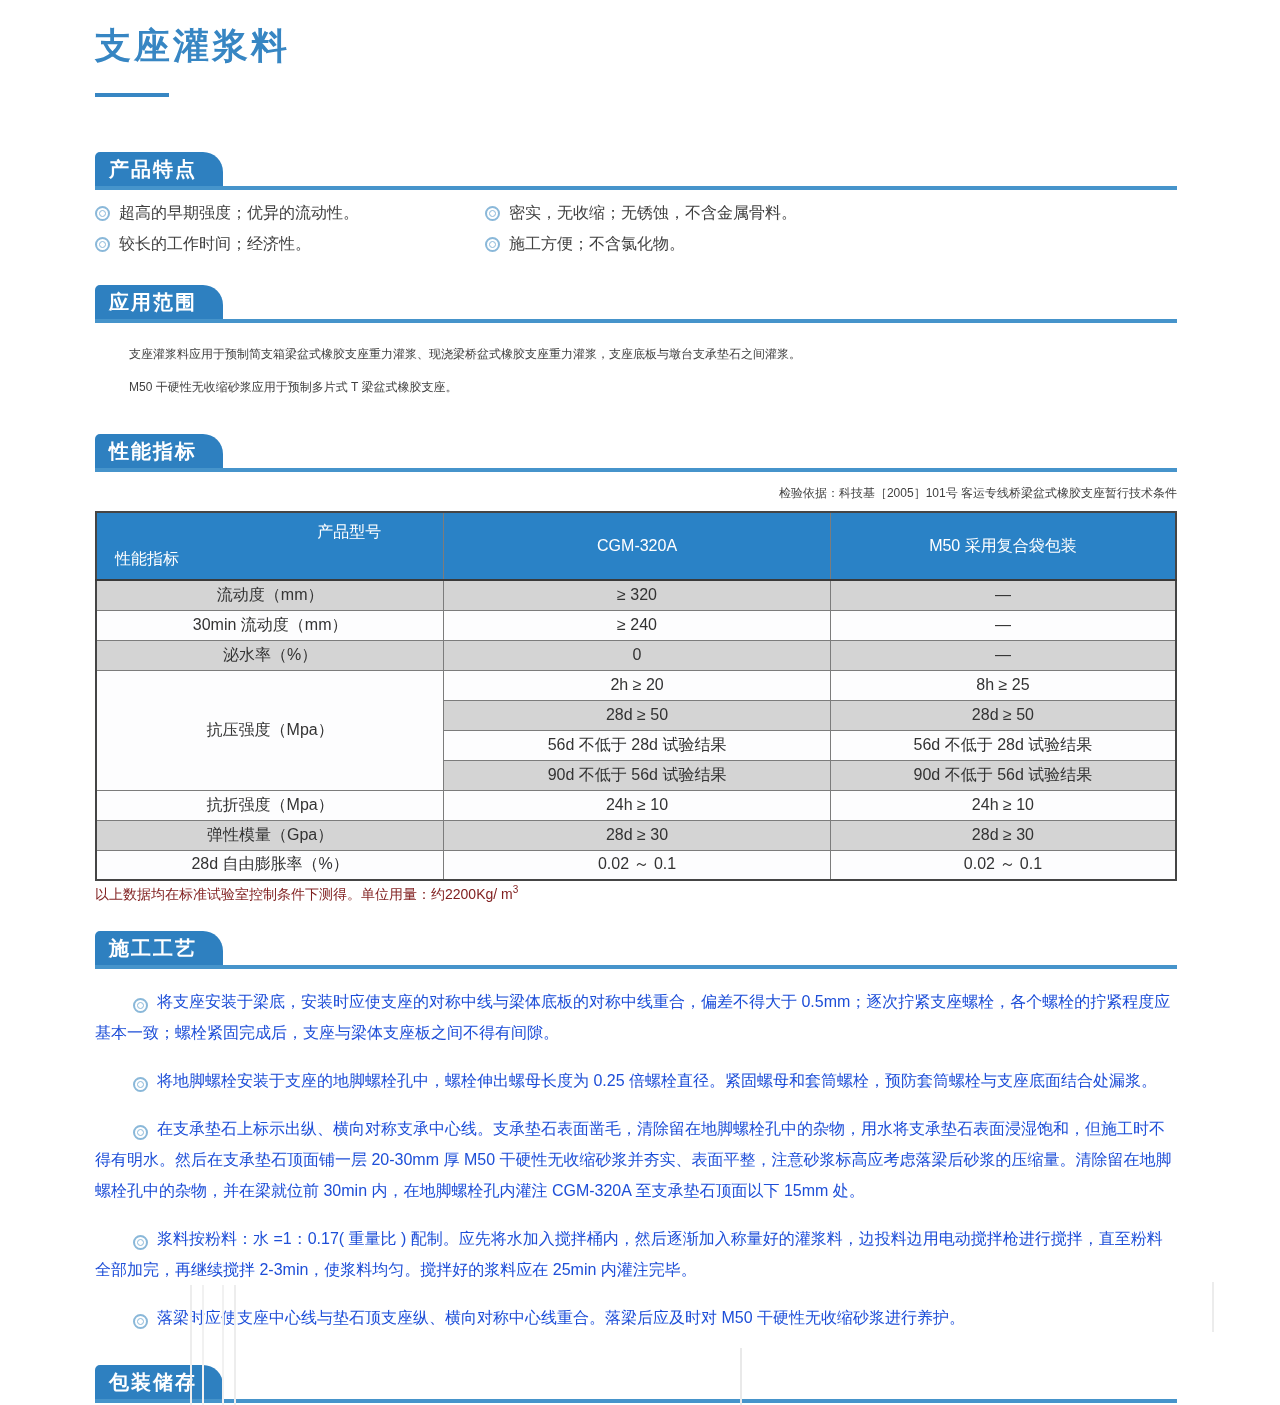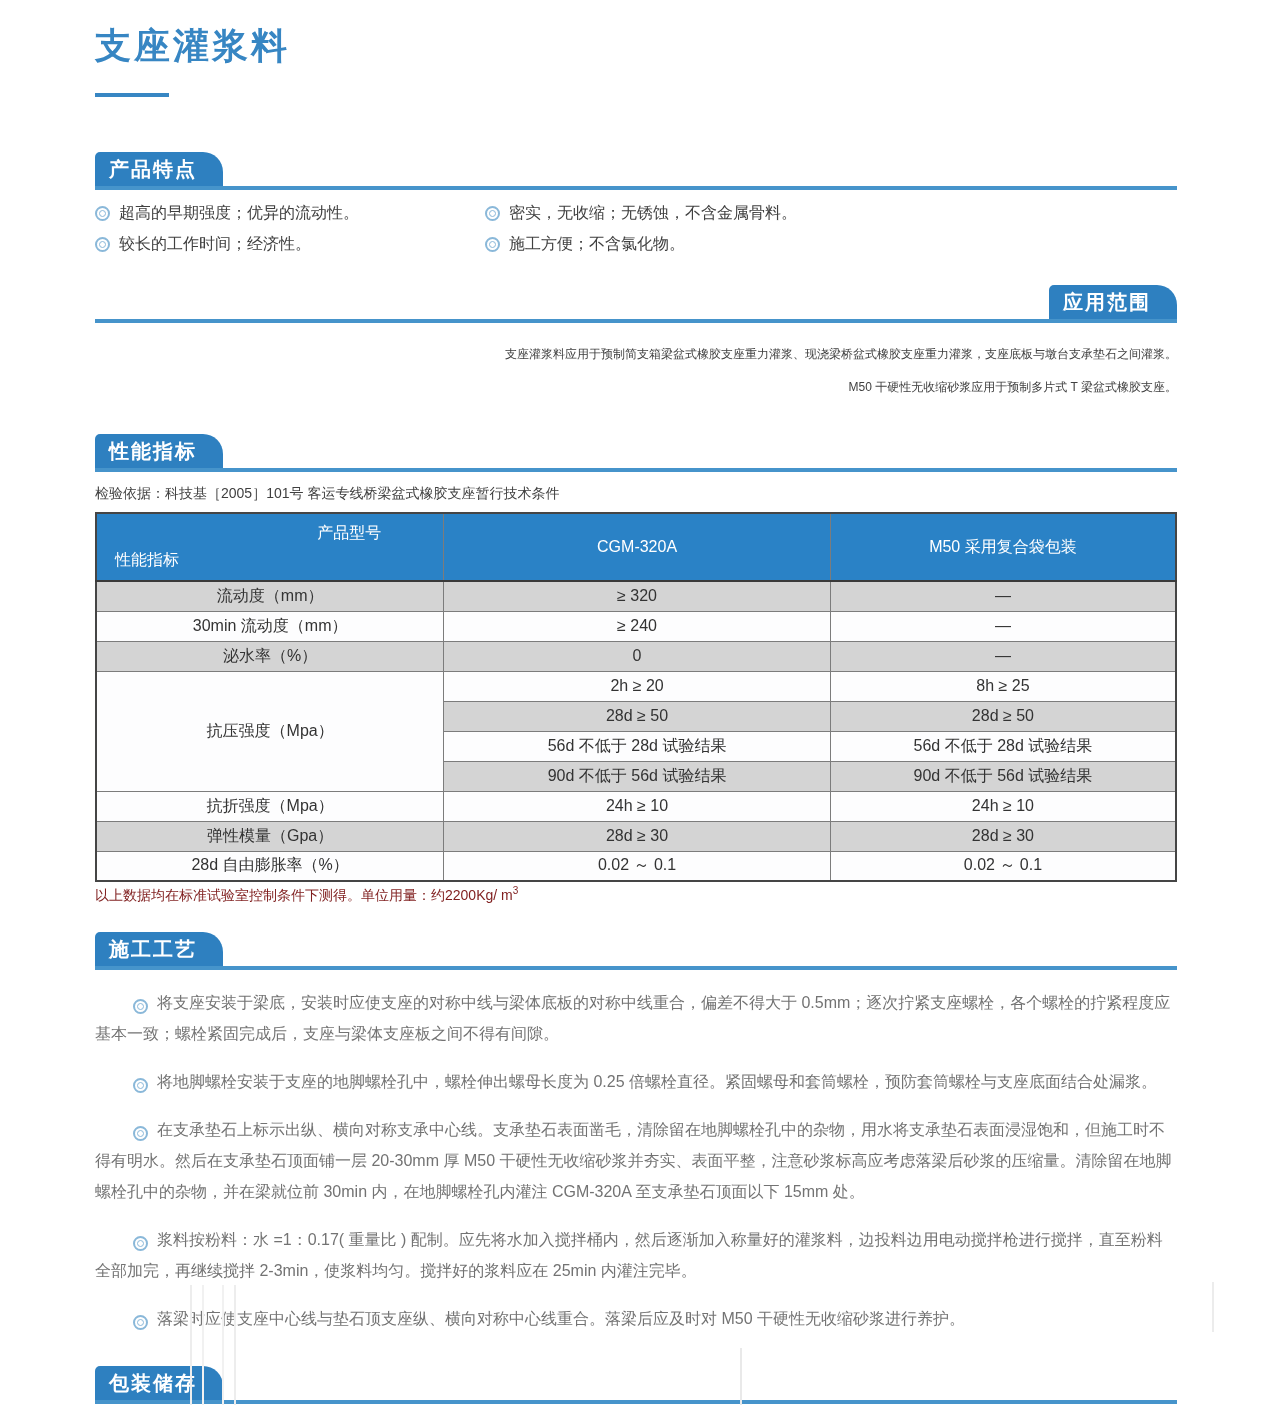--- a/index.html
+++ b/index.html
@@ -35,21 +35,21 @@
   .blt .ring { margin-top:3px; }
 
   .features-grid {
     margin-top:13px; display:grid; grid-template-columns:390px 1fr; row-gap:10px;
   }
 
   .app-text { margin-top:15px; }
   .app-text p { font-size:12px; line-height:33px; text-indent:34px; color:#404040; }
 
   
-  .caption { margin-top:13px; text-align:left; font-size:14px; color:#3f3f3f; }
+  .caption { margin-top:13px; text-align:right; font-size:12px; color:#3f3f3f; }
   table.perf {
     margin-top:9px; width:100%; border-collapse:collapse; table-layout:fixed;
     border:2px solid #454545; font-size:16px; color:#333;
   }
   table.perf th, table.perf td { border:1px solid #7c7c7c; text-align:center; }
   table.perf thead th { background:#2a82c6; color:#ffffff; font-weight:normal; height:68px; border-bottom:2px solid #3a3a3a; }
   table.perf td { height:30px; background:#fdfdfe; }
   table.perf tr.shade td { background:#d4d4d4; }
   table.perf td.span-label { background:#fdfdfe; }
   .corner-th {
@@ -59,28 +59,28 @@
       #30414e calc(50% + 0.6px), transparent calc(50% + 1.6px));
   }
   .corner-top { position:absolute; top:9px; right:62px; font-size:16px; }
   .corner-bottom { position:absolute; bottom:9px; left:18px; font-size:16px; }
 
   .footnote { margin-top:3px; font-size:14px; color:#7f1d1d; }
   .footnote sup { font-size:10px; }
 
   
   .process { margin-top:11px; }
-  .process p { font-size:16px; line-height:31px; color:#737373; text-indent:38px; margin-top:17px; }
+  .process p { font-size:16px; line-height:31px; color:#1d4ed8; text-indent:38px; margin-top:17px; }
   .process p .ring { margin-right:9px; }
 
   .pack-list { margin-top:14px; }
 
   
   .sec-features { margin-top:55px; }
-  .sec-application { margin-top:30px;text-align:right; }
+  .sec-application { margin-top:30px; }
   .sec-performance { margin-top:30px; }
   .sec-process { margin-top:27px; }
   .sec-packaging { margin-top:32px; }
 
   
   .wm { position:absolute; pointer-events:none; }
   .wm-col { left:190px; top:1285px; width:46px; height:120px; border-left:2px solid #ededed; border-right:2px solid #ededed; }
   .wm-col::after { content:""; position:absolute; left:10px; top:0; width:18px; height:120px; border-left:2px solid #f1f1f1; border-right:2px solid #f1f1f1; }
   .wm-line-a { left:740px; top:1348px; width:2px; height:57px; background:#e9e9e9; }
   .wm-line-b { left:1212px; top:1282px; width:2px; height:50px; background:#ececec; }

